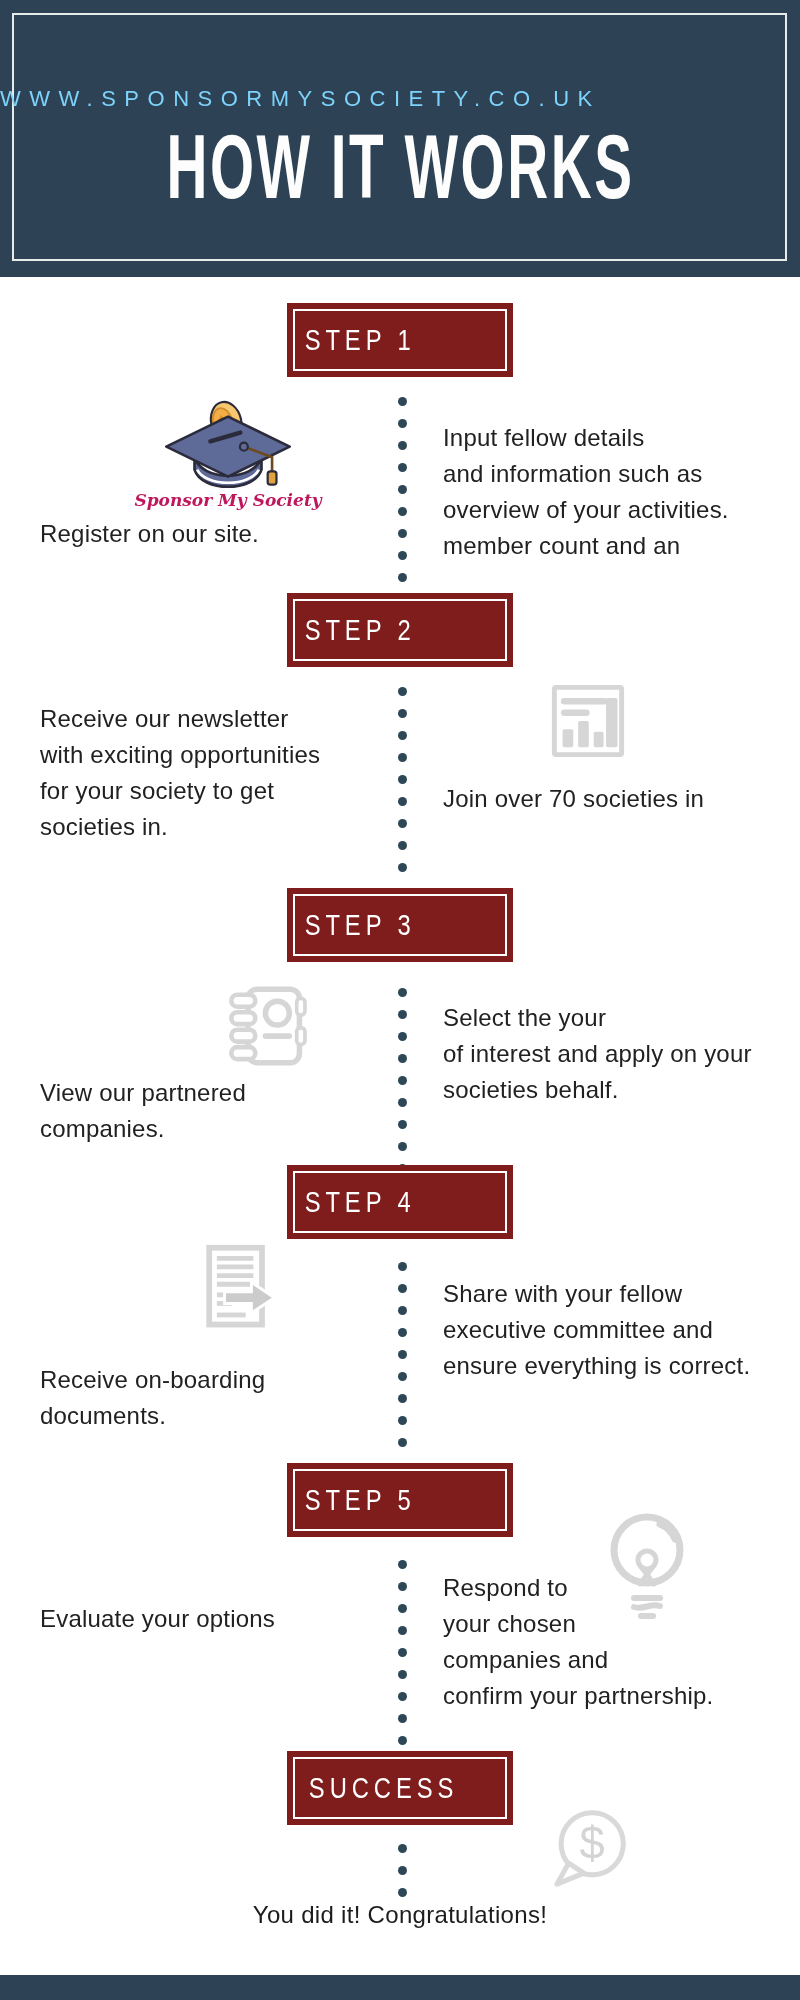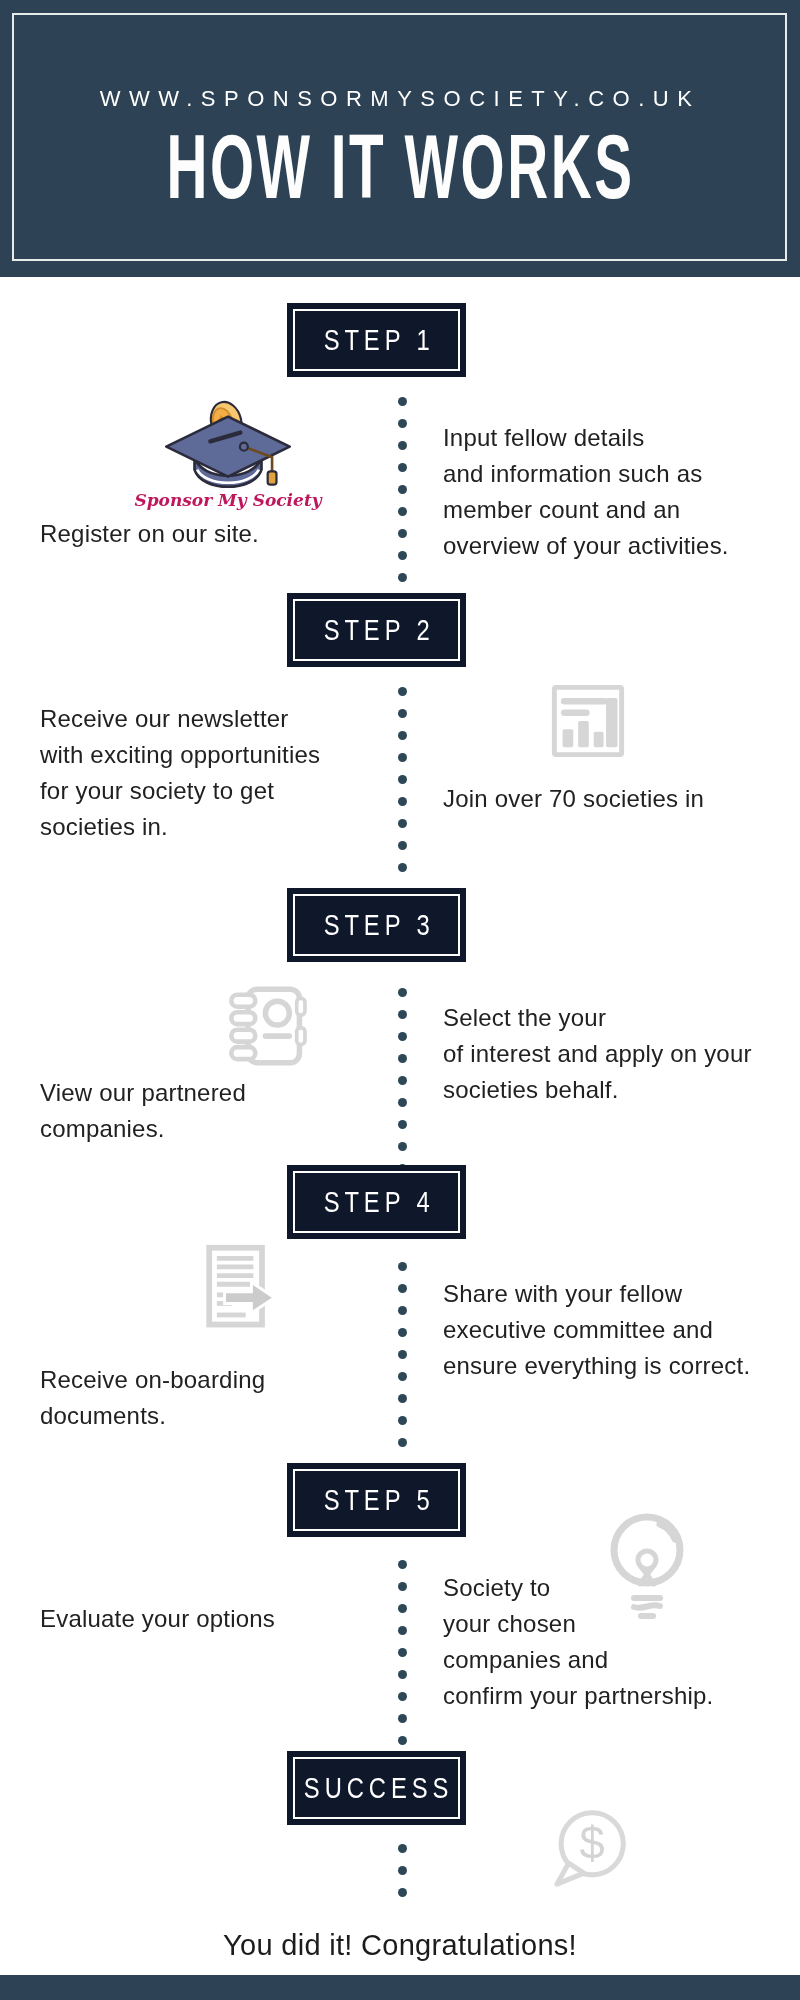--- a/index.html
+++ b/index.html
@@ -5,49 +5,49 @@
   html,body { margin:0; padding:0; background:#ffffff; }
   #poster {
     position:relative; width:800px; height:2000px; margin:0 auto;
     background:#ffffff; overflow:hidden;
     font-family:"Liberation Sans", sans-serif; color:#212121;
   }
   
   .header { position:absolute; left:0; top:0; width:800px; height:277px; background:#2d4254; }
   .header-border { position:absolute; left:12px; top:13px; right:13px; bottom:16px; border:2px solid #e8ece9; }
   .header-url {
-    position:absolute; left:0; top:86px; width:100%; text-align:center;
-    font-size:22px; letter-spacing:8.5px; color:#ffffff; font-weight:400; white-space:nowrap;
+    position:absolute; left:0; top:86px; width:100%; text-align:left;
+    font-size:22px; letter-spacing:8.5px; color:#7dd3fc; font-weight:400; white-space:nowrap;
   }
   .header-title {
     position:absolute; left:0; top:122px; width:100%; text-align:center; line-height:1;
   }
   .header-title span {
     display:inline-block; font-size:90px; font-weight:700; color:#fdfdfd;
     letter-spacing:4px; transform:scaleX(0.63); transform-origin:center; white-space:nowrap;
   }
   
   .badge {
-    position:absolute; left:287px; width:179px; height:74px; background:#0f172a;
-    display:flex; align-items:center; justify-content:center;
+    position:absolute; left:287px; width:226px; height:74px; background:#7f1d1d;
+    display:flex; align-items:center; justify-content:flex-start;
   }
   .badge::after { content:""; position:absolute; inset:6px; border:2px solid #ffffff; pointer-events:none; }
   .badge span {
     display:inline-block; color:#ffffff; font-size:29px; letter-spacing:6px;
     transform:scaleX(0.82); transform-origin:center; white-space:nowrap; padding-left:6px;
   }
   
   .dots { position:absolute; left:398px; display:flex; flex-direction:column; gap:13px; }
   .dot { width:9px; height:9px; border-radius:50%; background:#2d4757; }
   
   .txt { font-size:24px; line-height:36px; letter-spacing:0.2px; color:#212121; }
   .left-col  { position:absolute; left:40px;  width:323px; text-align:left; }
   .right-col { position:absolute; left:443px; width:345px; text-align:left; }
   .center-msg { position:absolute; left:0; top:1901px; width:800px; text-align:center;
-                font-size:29px; letter-spacing:0.3px; color:#1c1c1c;margin-top:28px; }
+                font-size:24px; letter-spacing:0.3px; color:#1c1c1c; }
   
   .logo-caption {
     position:absolute; left:128px; top:490px; width:200px; text-align:center;
     font-family:"DejaVu Serif", serif; font-style:italic; font-weight:700;
     font-size:17px; color:#be185d; white-space:nowrap;
   }
   
   .gicon { position:absolute; }
   
   .footer { position:absolute; left:0; top:1975px; width:800px; height:25px; background:#2d4254; }
@@ -95,22 +95,22 @@
       <div class="dot"></div>
       <div class="dot"></div>
       <div class="dot"></div>
       <div class="dot"></div>
       <div class="dot"></div>
   </div>
 
   <div class="right-col txt" style="top:420px">
     <div>Input fellow details</div>
     <div>and information such as</div>
+    <div>overview of your activities.</div>
     <div>member count and an</div>
-    <div>overview of your activities.</div>
   </div>
 
   <div class="badge" style="top:593px">
       <span>STEP 2</span>
     </div>
 
   <div class="left-col txt" style="top:701px">
     <div>Receive our newsletter</div>
     <div>with exciting opportunities</div>
     <div>for your society to get</div>
@@ -246,21 +246,21 @@
     <path d="M58,14 a28,28 0 0 1 15,15" fill="none" stroke="#d6d6d6" stroke-width="7" stroke-linecap="round"></path>
     <circle cx="45" cy="50" r="9" fill="#ffffff" stroke="#d6d6d6" stroke-width="5"></circle>
     <path d="M40,58 L52,74" fill="none" stroke="#d6d6d6" stroke-width="5" stroke-linecap="round"></path>
     <path d="M50,58 L38,74" fill="none" stroke="#d6d6d6" stroke-width="5" stroke-linecap="round"></path>
     <line x1="32" y1="88" x2="58" y2="88" stroke="#d6d6d6" stroke-width="6" stroke-linecap="round"></line>
     <path d="M58,96 C48,93 42,100 32,97" fill="none" stroke="#d6d6d6" stroke-width="6" stroke-linecap="round"></path>
     <line x1="39" y1="106" x2="51" y2="106" stroke="#d6d6d6" stroke-width="6" stroke-linecap="round"></line>
   </svg>
 
   <div class="right-col txt" style="top:1570px">
-    <div>Society to</div>
+    <div>Respond to</div>
     <div>your chosen</div>
     <div>companies and</div>
     <div>confirm your partnership.</div>
   </div>
 
   <div class="badge" style="top:1751px">
       <span>SUCCESS</span>
     </div>
 
   <div class="dots" style="top:1844px">

